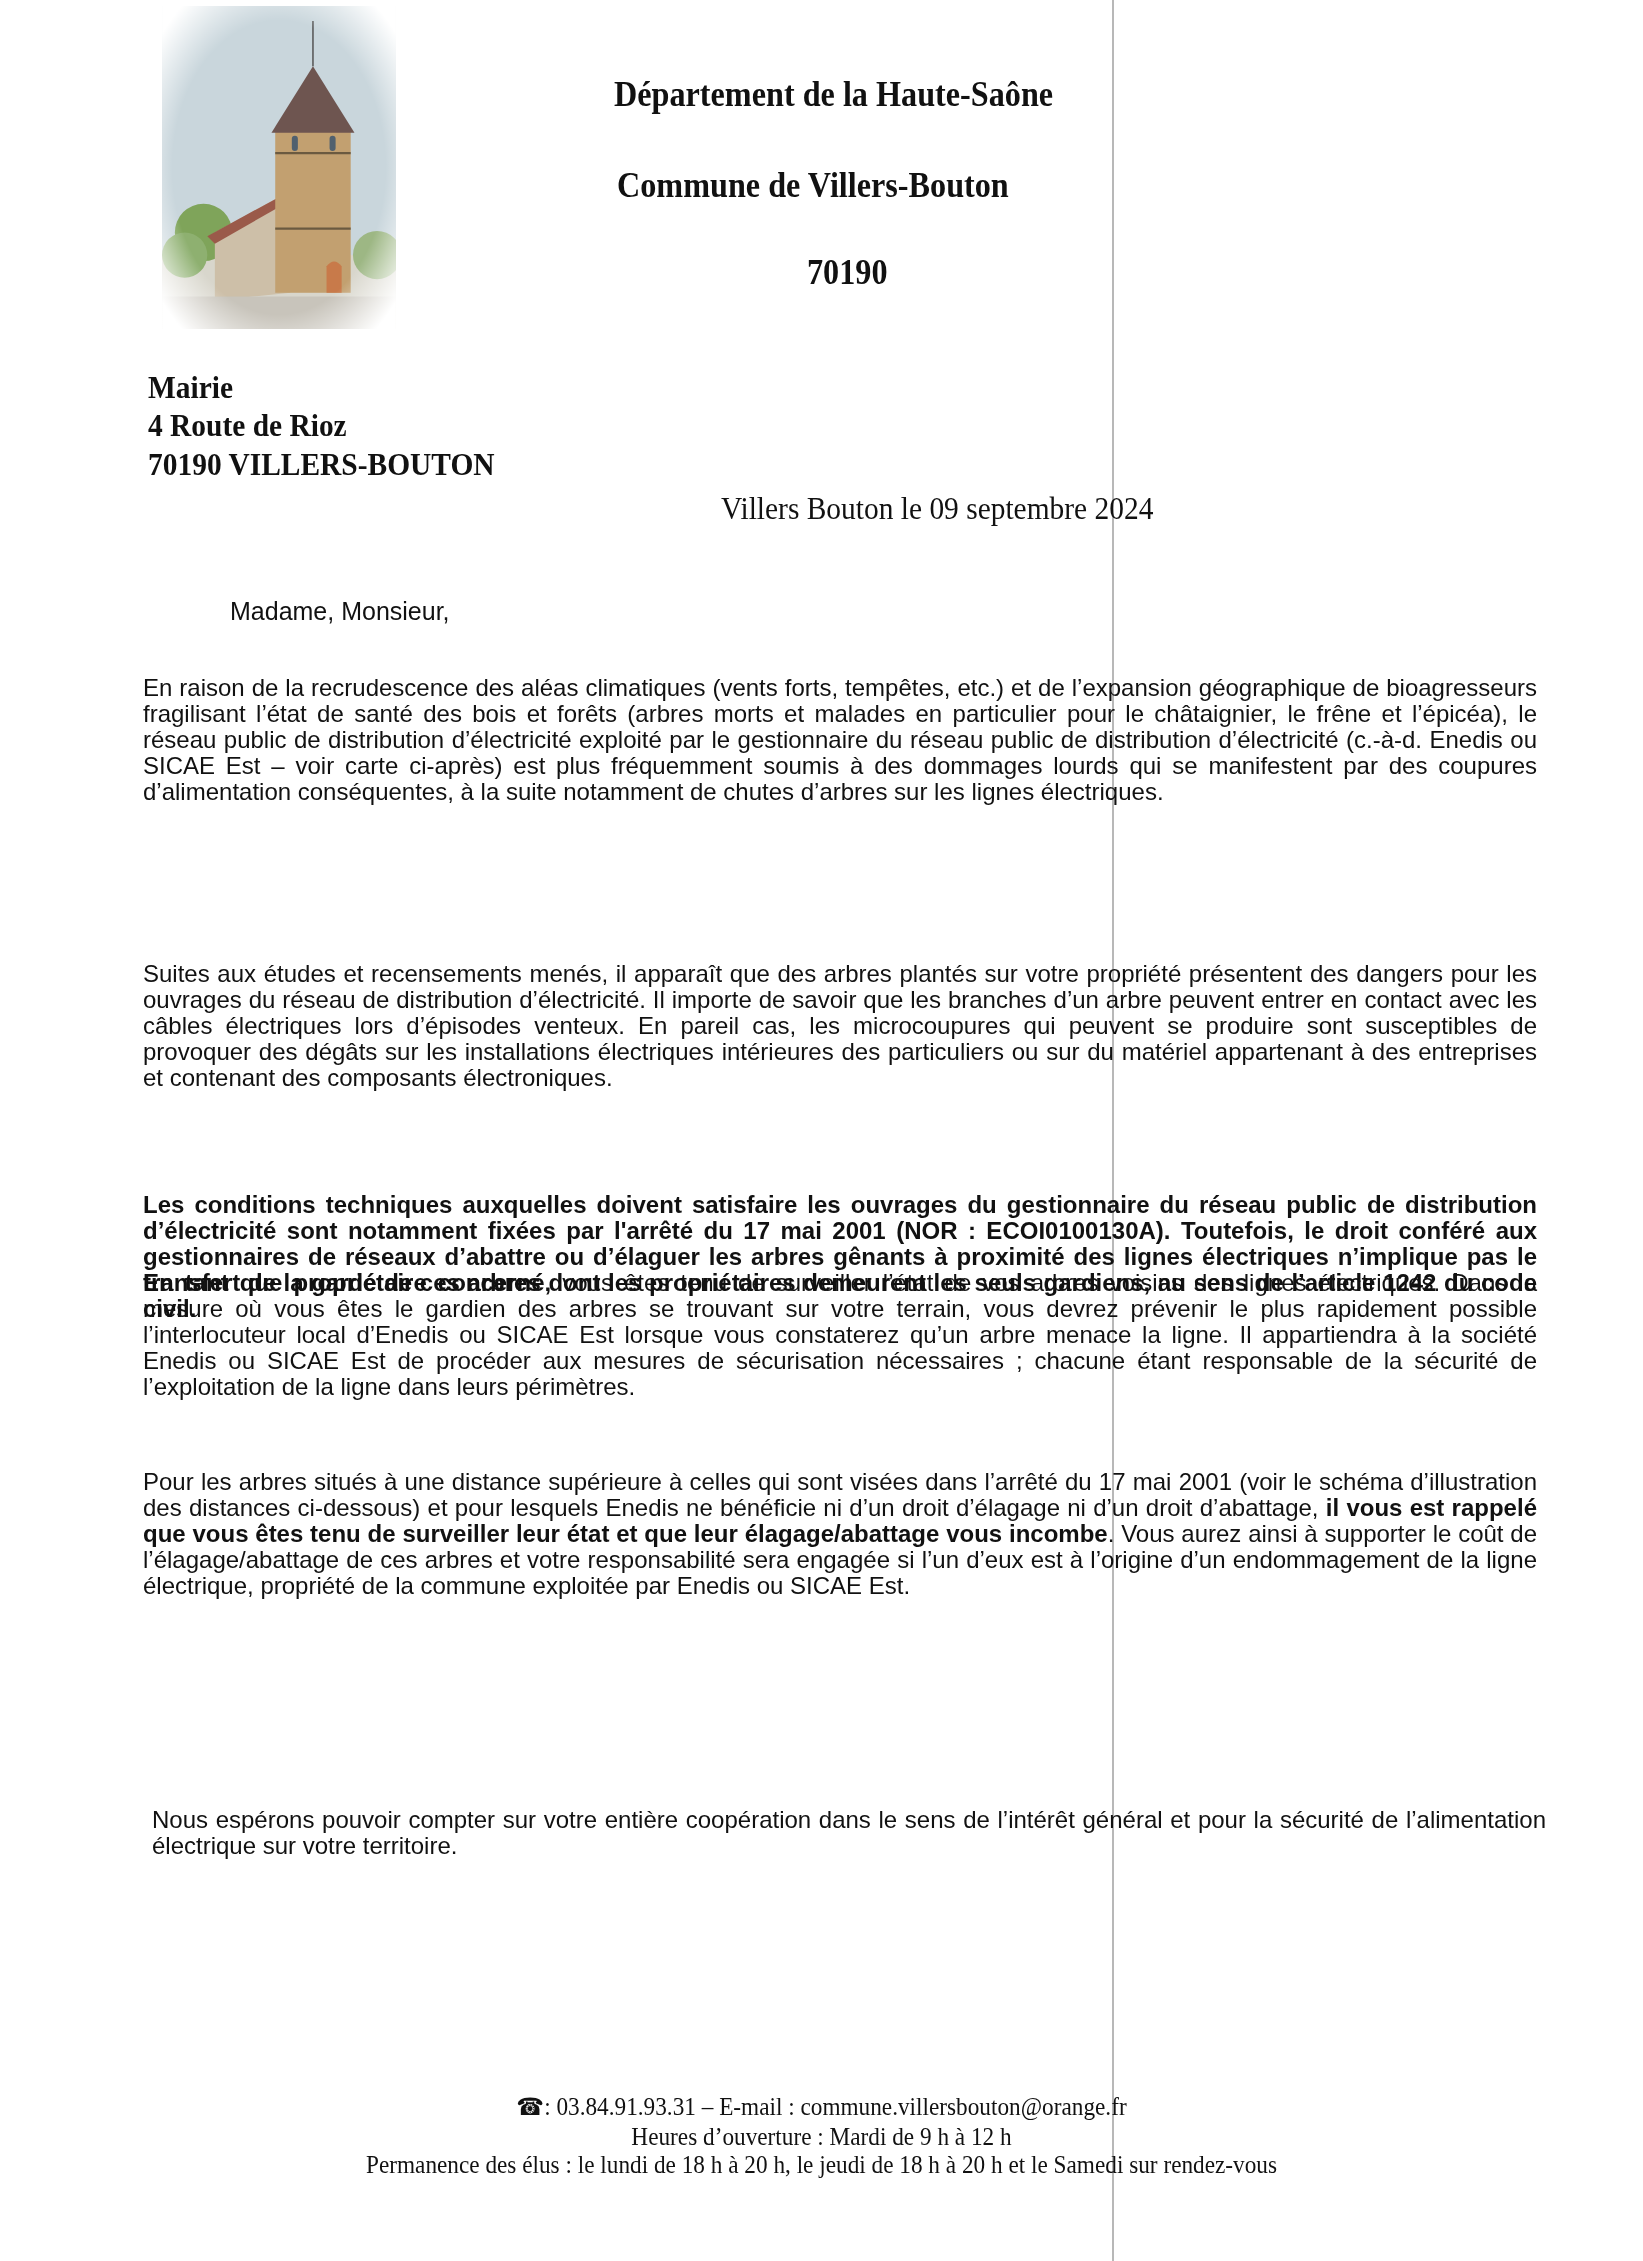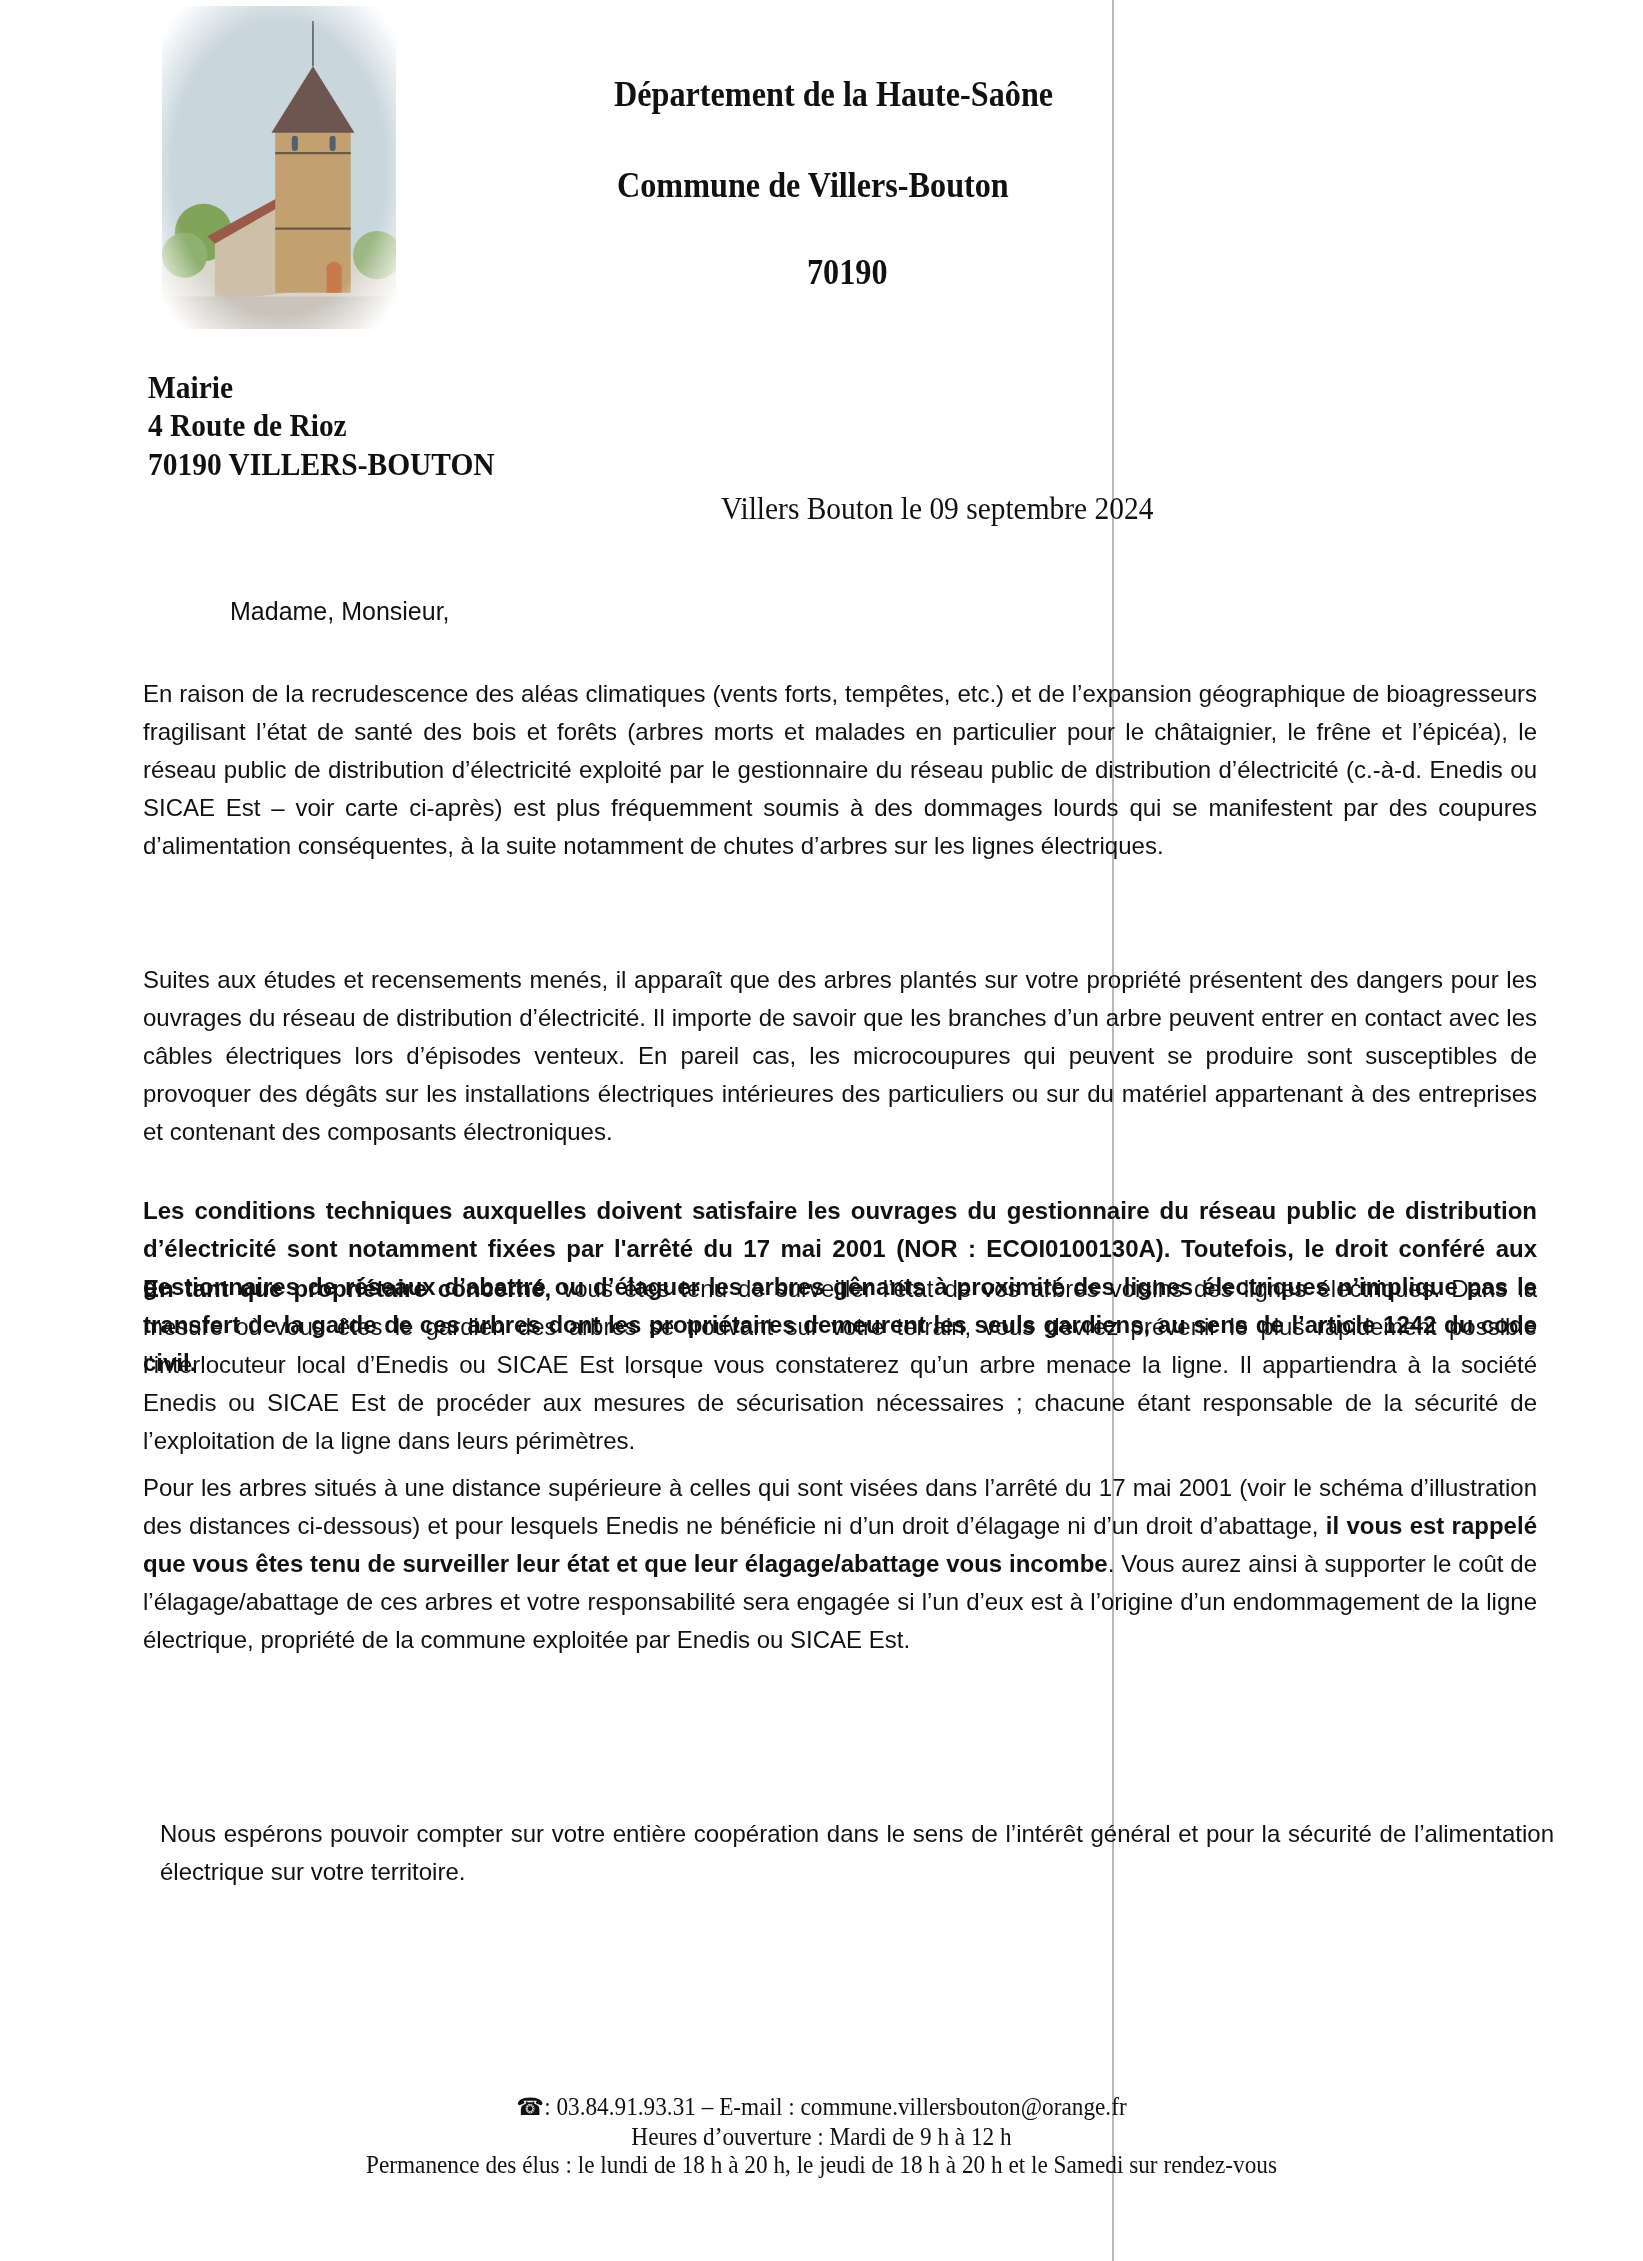--- a/index.html
+++ b/index.html
@@ -18,21 +18,21 @@
 
   .addr { position:absolute; left:148px; font-weight:bold; font-size:32px; transform:scaleX(0.92); transform-origin:left top; }
   .addr1 { top:369px; }
   .addr2 { top:407px; }
   .addr3 { top:446px; }
 
   .dateline { position:absolute; left:721px; top:490px; font-size:32px; transform:scaleX(0.92); transform-origin:left top; }
 
   .salutation { position:absolute; left:230px; top:597px; font-size:25px; }
 
-  .body { position:absolute; left:143px; width:1394px; font-size:24px; line-height:38px; text-align:justify; }
+  .body { position:absolute; left:143px; width:1394px; font-size:24px; line-height:26px; text-align:justify; }
   .p1 { top:675px; }
   .p2 { top:961px; }
   .p3 { top:1192px;font-weight:bold; }
   .p4 { top:1270px; }
   .p5 { top:1469px; }
   .p6 { top:1798px; }
   b { font-weight:bold; }
 
   .footer { position:absolute; left:0; width:1643px; text-align:center; font-size:25px; line-height:29px; transform:scaleX(0.93); transform-origin:center top; }
   .f1 { top:2092px; }
@@ -87,18 +87,18 @@
 
 <div class="dateline serif">Villers Bouton le 09 septembre 2024</div>
 
 <div class="salutation sans">Madame, Monsieur,</div>
 
 <p class="body p1 sans" style="margin:0">En raison de la recrudescence des aléas climatiques (vents forts, tempêtes, etc.) et de l’expansion géographique de bioagresseurs fragilisant l’état de santé des bois et forêts (arbres morts et malades en particulier pour le châtaignier, le frêne et l’épicéa), le réseau public de distribution d’électricité exploité par le gestionnaire du réseau public de distribution d’électricité (c.-à-d. Enedis ou SICAE Est – voir carte ci-après) est plus fréquemment soumis à des dommages lourds qui se manifestent par des coupures d’alimentation conséquentes, à la suite notamment de chutes d’arbres sur les lignes électriques.</p>
 <p class="body p2 sans" style="margin:0">Suites aux études et recensements menés, il apparaît que des arbres plantés sur votre propriété présentent des dangers pour les ouvrages du réseau de distribution d’électricité. Il importe de savoir que les branches d’un arbre peuvent entrer en contact avec les câbles électriques lors d’épisodes venteux. En pareil cas, les microcoupures qui peuvent se produire sont susceptibles de provoquer des dégâts sur les installations électriques intérieures des particuliers ou sur du matériel appartenant à des entreprises et contenant des composants électroniques.</p>
 <p class="body p3 sans" style="margin:0">Les conditions techniques auxquelles doivent satisfaire les ouvrages du gestionnaire du réseau public de distribution d’électricité sont notamment fixées par l'arrêté du 17 mai 2001 (NOR : ECOI0100130A). Toutefois, le droit conféré aux gestionnaires de réseaux d’abattre ou d’élaguer les arbres gênants à proximité des lignes électriques n’implique pas le transfert de la garde de ces arbres dont les propriétaires demeurent les seuls gardiens, au sens de l’article 1242 du code civil.</p>
 <p class="body p4 sans" style="margin:0"><b>En tant que propriétaire concerné,</b><span> vous êtes tenu de surveiller l’état de vos arbres voisins des lignes électriques. Dans la mesure où vous êtes le gardien des arbres se trouvant sur votre terrain, vous devrez prévenir le plus rapidement possible l’interlocuteur local d’Enedis ou SICAE Est lorsque vous constaterez qu’un arbre menace la ligne. Il appartiendra à la société Enedis ou SICAE Est de procéder aux mesures de sécurisation nécessaires ; chacune étant responsable de la sécurité de l’exploitation de la ligne dans leurs périmètres.</span></p>
 <p class="body p5 sans" style="margin:0"><span>Pour les arbres situés à une distance supérieure à celles qui sont visées dans l’arrêté du 17 mai 2001 (voir le schéma d’illustration des distances ci-dessous) et pour lesquels Enedis ne bénéficie ni d’un droit d’élagage ni d’un droit d’abattage, </span><b>il vous est rappelé que vous êtes tenu de surveiller leur état et que leur élagage/abattage vous incombe</b><span>. Vous aurez ainsi à supporter le coût de l’élagage/abattage de ces arbres et votre responsabilité sera engagée si l’un d’eux est à l’origine d’un endommagement de la ligne électrique, propriété de la commune exploitée par Enedis ou SICAE Est.</span></p>
-<p class="body p6 sans" style="margin:17px">Nous espérons pouvoir compter sur votre entière coopération dans le sens de l’intérêt général et pour la sécurité de l’alimentation électrique sur votre territoire.</p>
+<p class="body p6 sans" style="margin:9px">Nous espérons pouvoir compter sur votre entière coopération dans le sens de l’intérêt général et pour la sécurité de l’alimentation électrique sur votre territoire.</p>
 
 <div class="footer f1 serif"><span class="phone-icon">☎</span><span>: 03.84.91.93.31 – E-mail : commune.villersbouton@orange.fr</span></div>
 <div class="footer f2 serif">Heures d’ouverture : Mardi de 9 h à 12 h</div>
 <div class="footer f3 serif">Permanence des élus : le lundi de 18 h à 20 h, le jeudi de 18 h à 20 h et le Samedi sur rendez-vous</div>
 
 
 </body></html>

